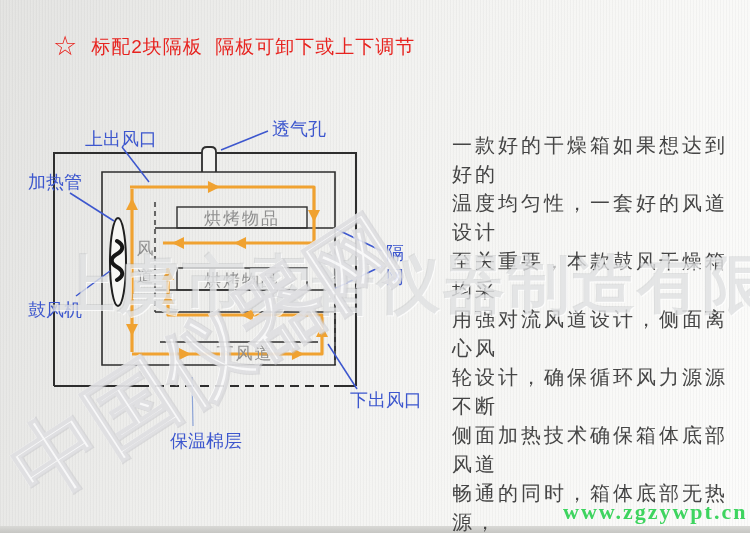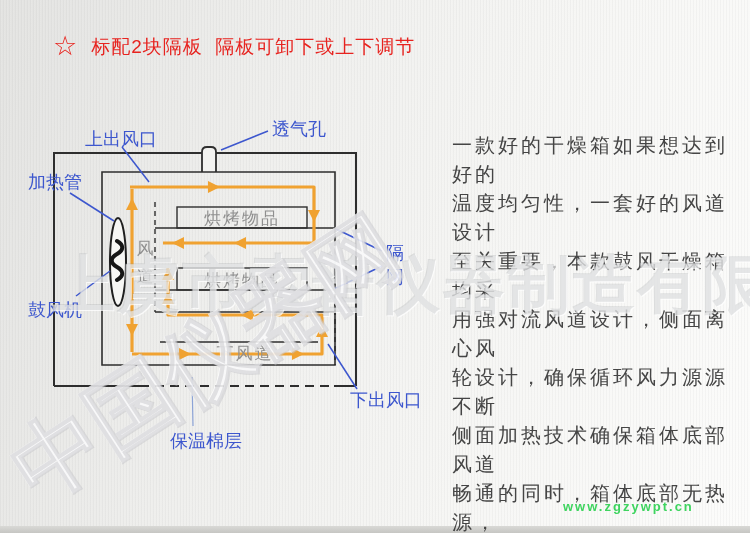--- a/index.html
+++ b/index.html
@@ -36,22 +36,22 @@
   .wm-diagonal{
     position:absolute;left:22px;top:420px;z-index:4;white-space:nowrap;pointer-events:none;
     font-size:88px;font-weight:bold;
     transform:rotate(-33deg);transform-origin:0 50%;
     color:rgba(244,244,246,0.45);
     -webkit-text-stroke:1.5px rgba(185,185,190,0.38);
     text-shadow:-1px -1px 0 rgba(255,255,255,0.8);
   }
   .website{
     position:absolute;left:563px;top:499px;z-index:5;
-    font-family:Liberation Sans, sans-serif;
-    font-size:13px;font-weight:bold;letter-spacing:2px;color:#3ed45f;
+    font-family:Liberation Serif, serif;
+    font-size:22px;font-weight:bold;letter-spacing:2px;color:#3ed45f;
   }
 </style>
 </head>
 <body>
 
 <div class="stage">
   <div class="bg-stripes"></div>
 
   <div class="header">
     <span class="star">☆</span>

